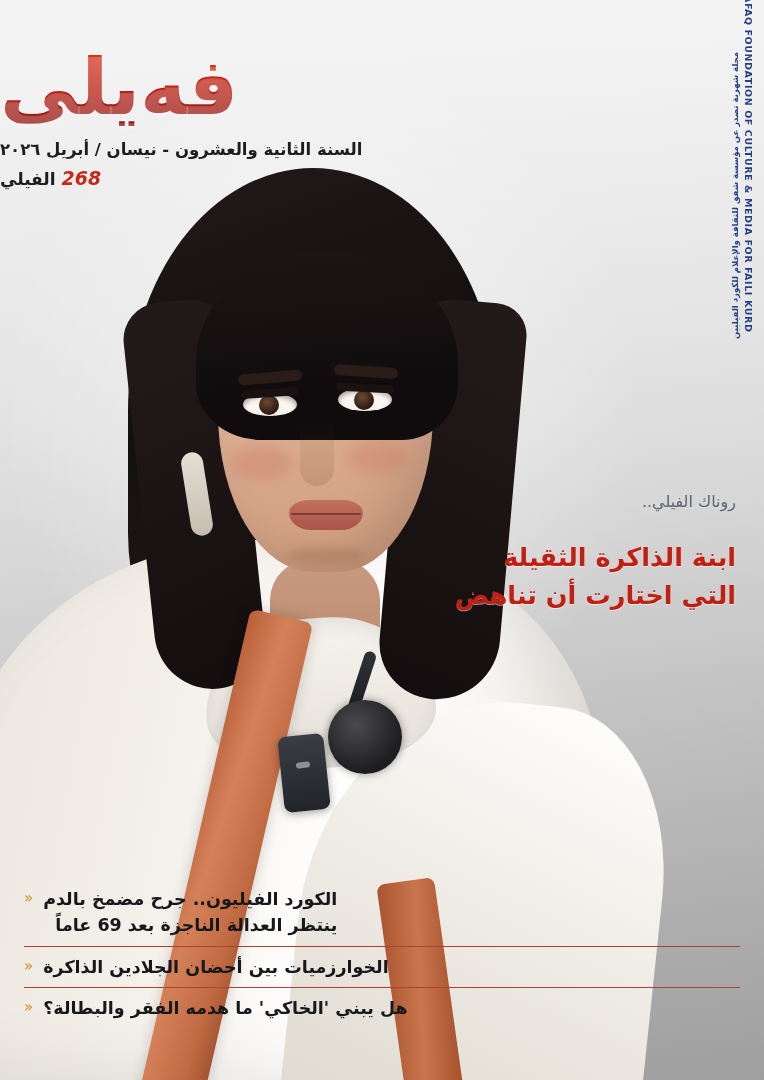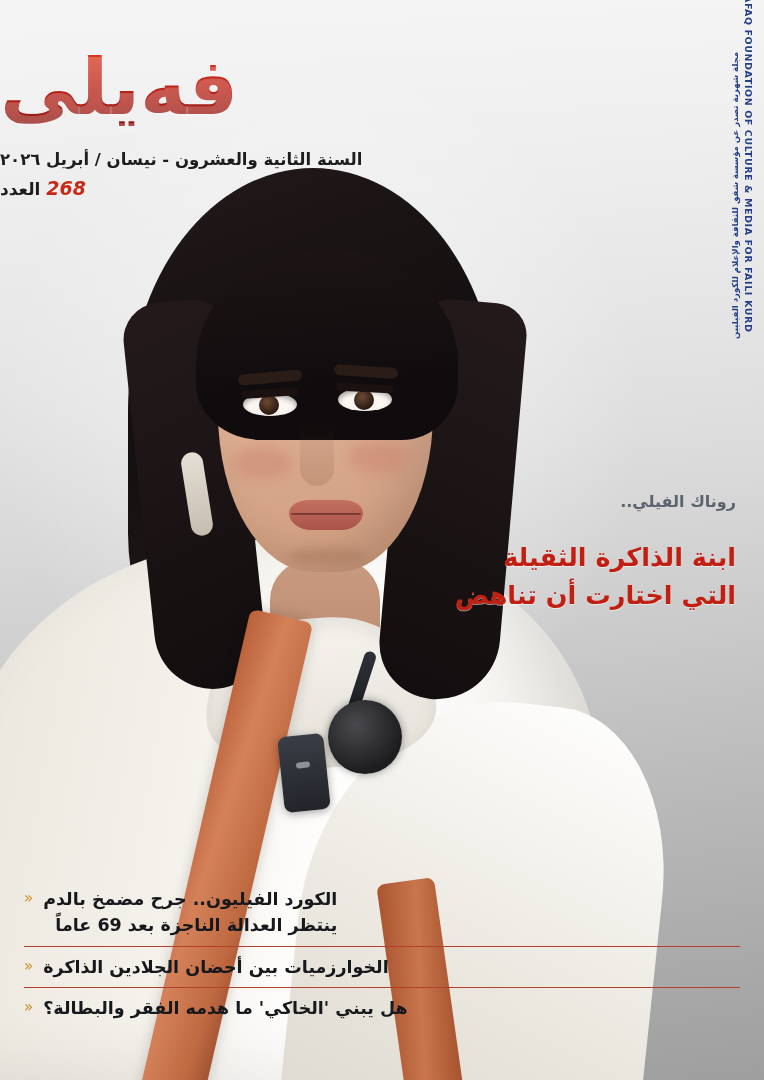--- a/index.html
+++ b/index.html
@@ -271,21 +271,21 @@
     letter-spacing: -2px;
     line-height: 1;
     background: linear-gradient(180deg, #e03a1f 0%, #bf2316 45%, #8e1410 100%);
     -webkit-background-clip: text;
     background-clip: text;
     color: transparent;
     text-shadow: 0 2px 1px rgba(255,255,255,0.25);
     direction: rtl;
   }
   .issue-line {
-    margin-top: 24px;
+    margin-top: 14px;
     font-size: 16.5px;
     font-weight: bold;
     color: #1d1d1d;
     direction: rtl;
   }
   .issue-no {
     margin-top: 8px;
     font-size: 17px;
     font-weight: bold;
     color: #1d1d1d;
@@ -330,21 +330,21 @@
     position: absolute;
     right: 28px;
     top: 492px;
     width: 300px;
     text-align: right;
     direction: rtl;
     z-index: 6;
   }
   .kicker {
     font-size: 16px;
-    font-weight: bold;
+    font-weight: normal;
     color: #5c6470;
     letter-spacing: 2px;
     margin-bottom: 16px;
   }
   .headline {
     font-size: 25.5px;
     font-weight: bold;
     line-height: 1.48;
     color: #c21f13;
     text-shadow: 0 1px 0 rgba(255,255,255,0.5);
@@ -424,21 +424,21 @@
     <div class="mic-fuzz"></div>
     <div class="mic-body"></div>
     <div class="mic-dot"></div>
   </div>
 
   <div class="masthead">
     <div class="logo">فەیلی</div>
     <div class="issue-line">السنة الثانية والعشرون - نيسان / أبريل ٢٠٢٦</div>
     <div class="issue-no">
       <span class="num">268</span>
-      <span>العدد</span>
+      <span>الفيلي</span>
     </div>
   </div>
 
   <div class="side-text">
     <div class="vert en">SHAFAQ FOUNDATION OF CULTURE &amp; MEDIA FOR FAILI KURD</div>
     <div class="vert ar">مجلة شهرية تصدر عن مؤسسة شفق للثقافة والإعلام للكورد الفيليين</div>
   </div>
 
   <div class="cover-story">
     <div class="kicker">روناك الفيلي..</div>

